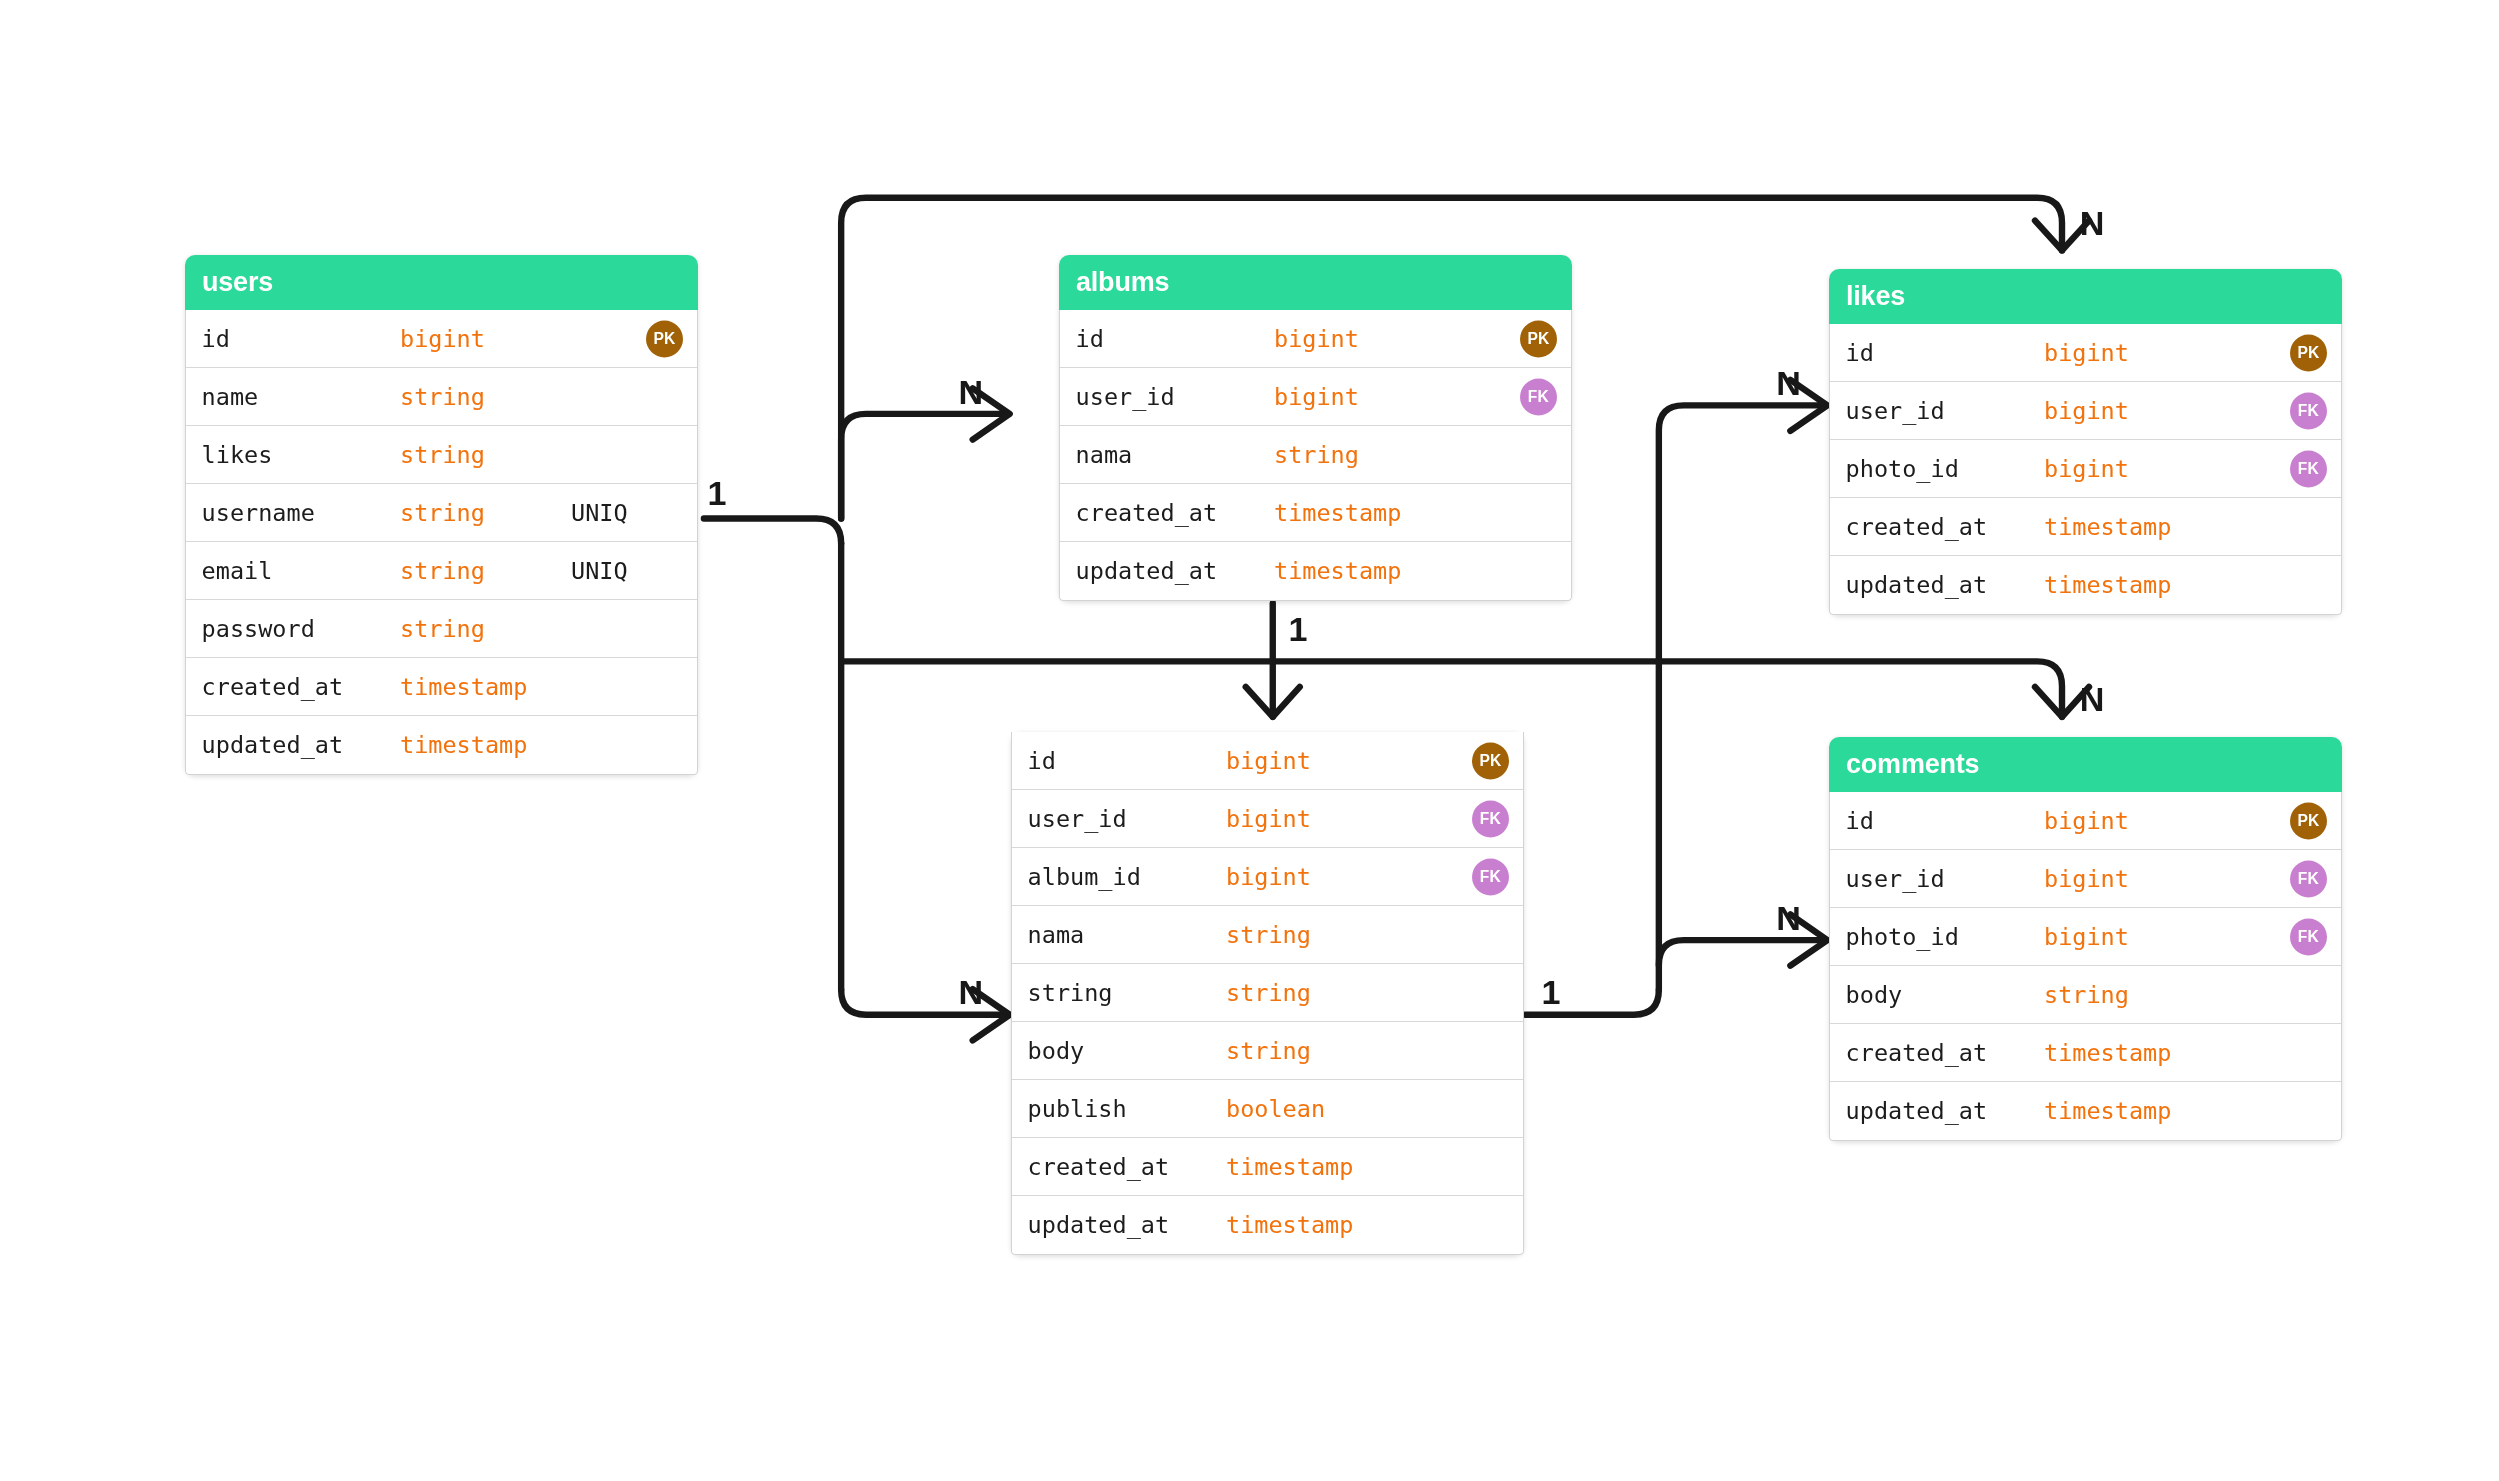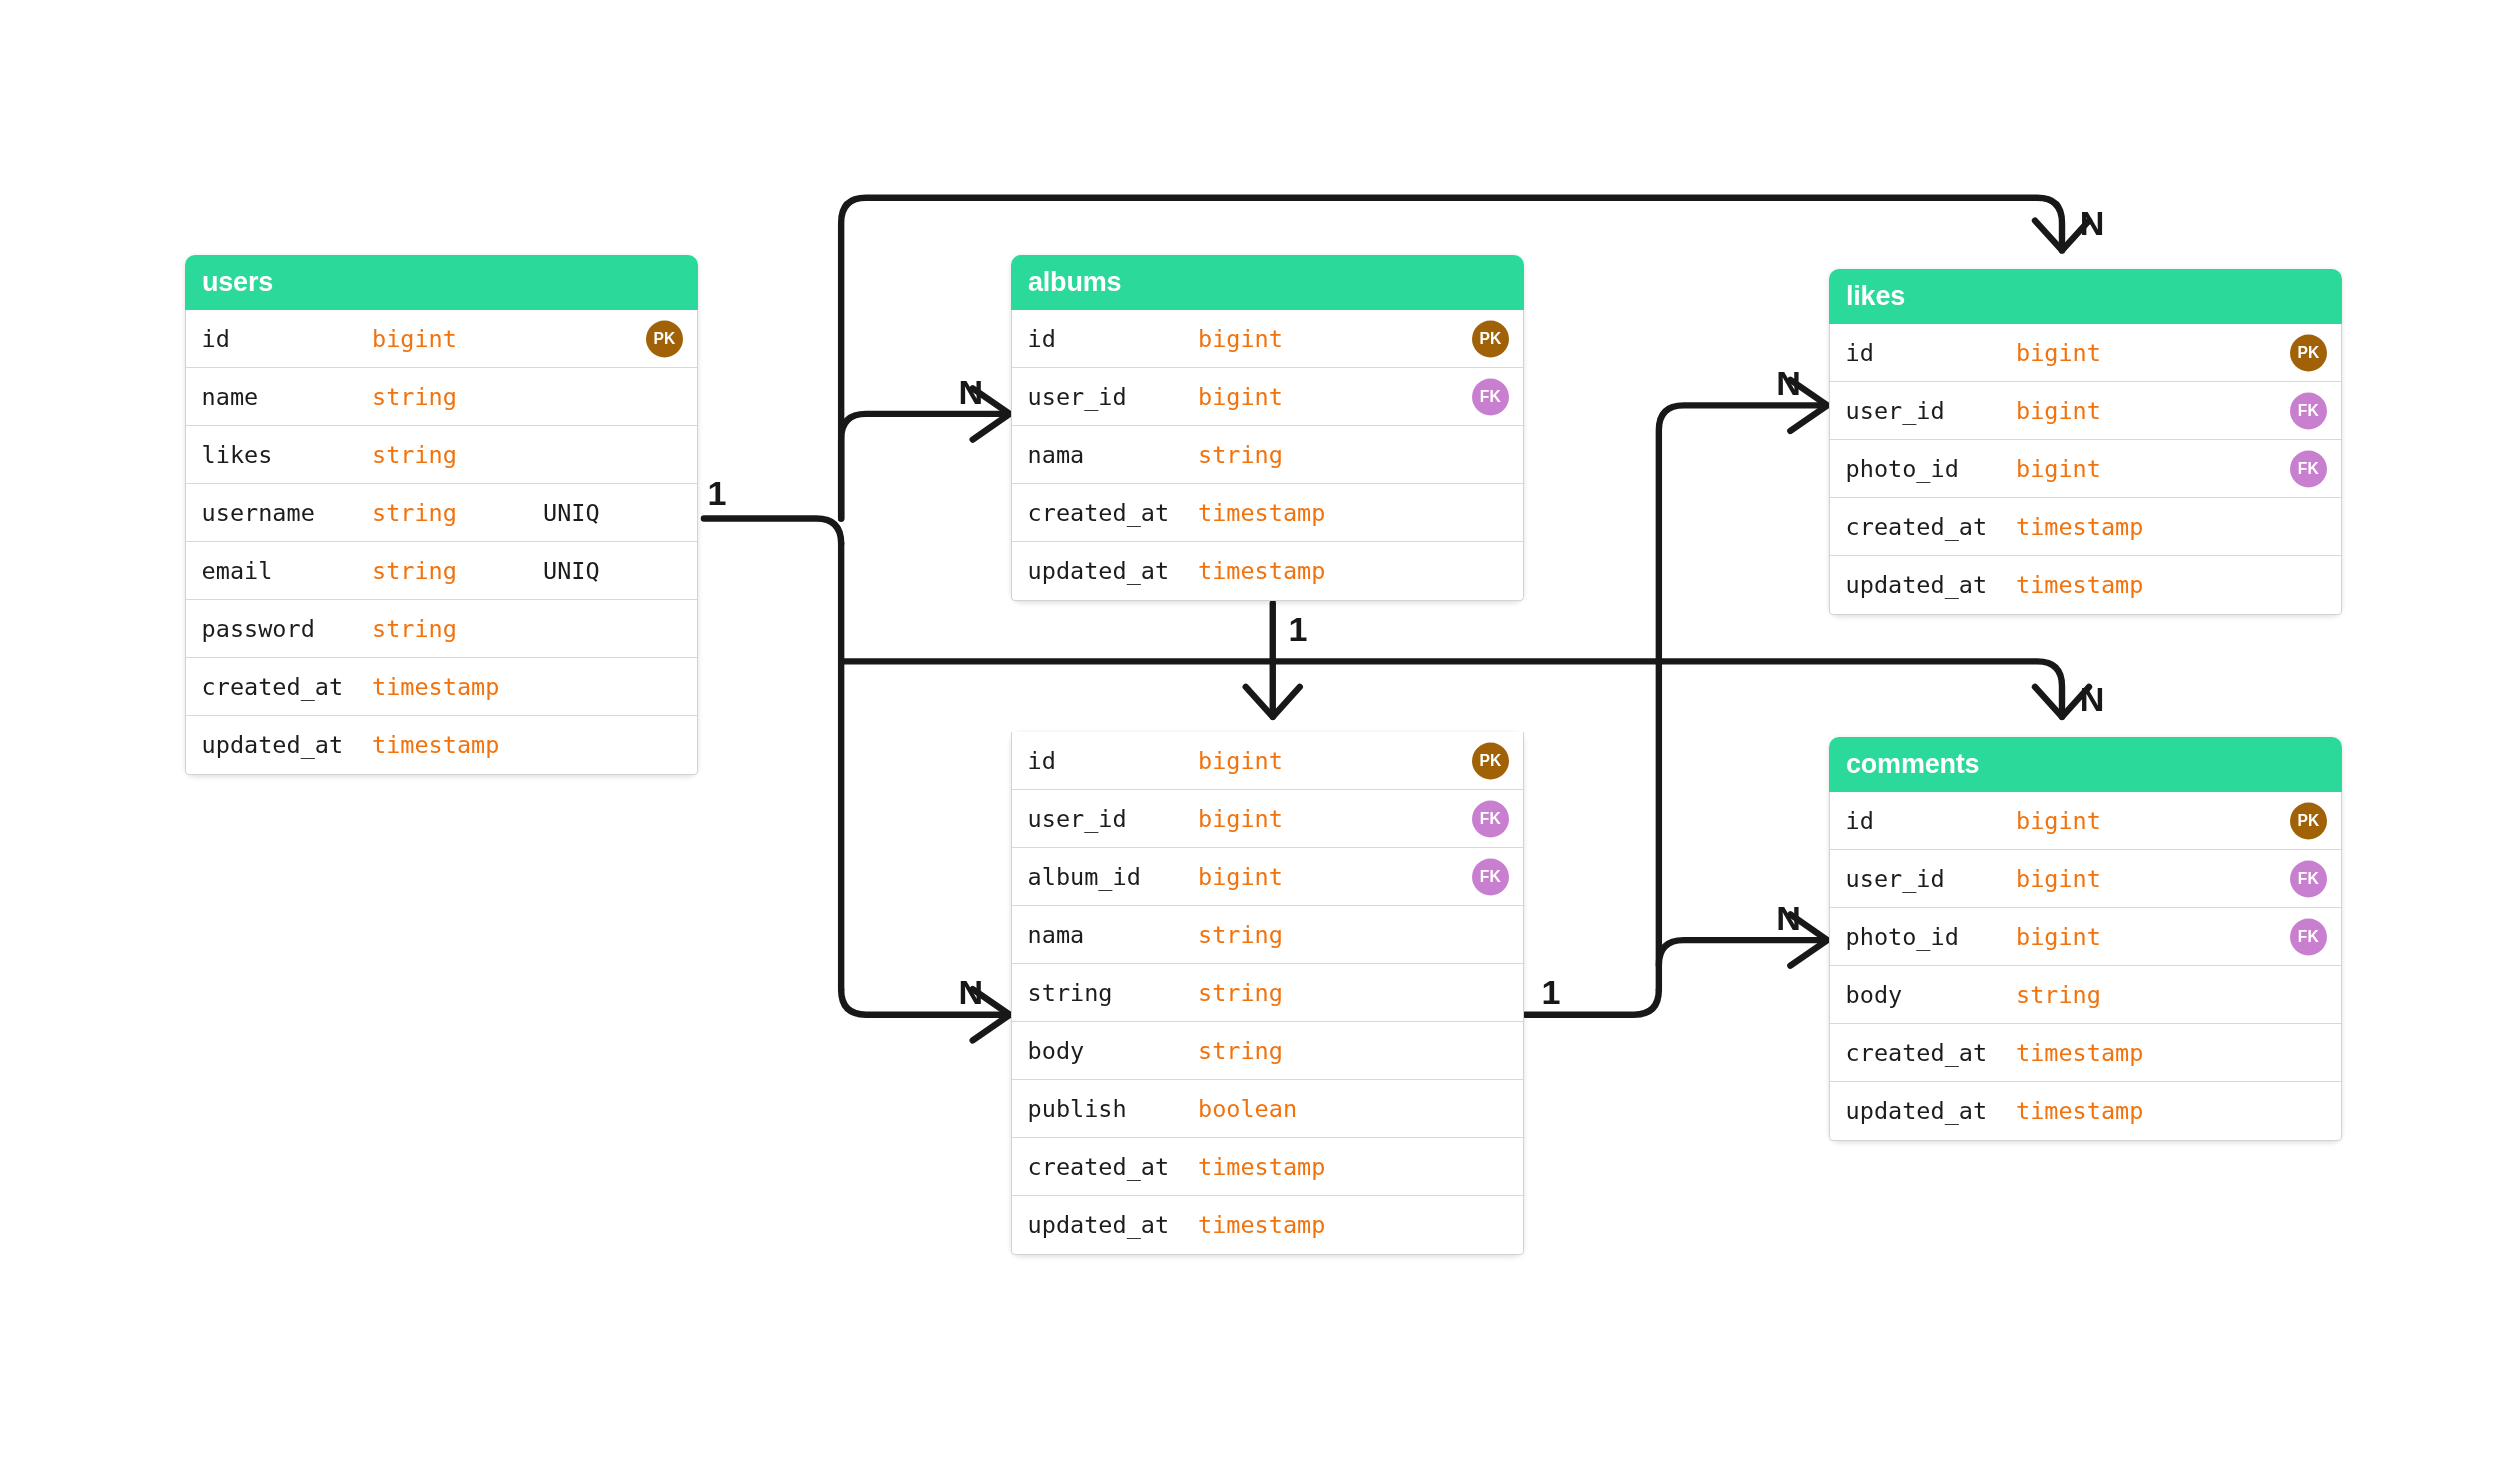--- a/index.html
+++ b/index.html
@@ -94,20 +94,21 @@
     font-size: 23.5px;
     color: #1c1c1c;
     white-space: nowrap;
   }
   .fld-type {
     width: 171px;
     font-family: "DejaVu Sans Mono", monospace;
     font-size: 23.5px;
     color: #f2720c;
     white-space: nowrap;
+    margin-left: 28px;
   }
   .fld-uniq {
     font-family: "DejaVu Sans Mono", monospace;
     font-size: 23.5px;
     color: #1c1c1c;
     white-space: nowrap;
   }
   .fld-badge {
     position: absolute;
     right: 14.2px;
@@ -216,21 +217,21 @@
         <span class="fld-uniq"></span>
       </div>
       <div class="fld-row">
         <span class="fld-name">updated_at</span>
         <span class="fld-type">timestamp</span>
         <span class="fld-uniq"></span>
       </div>
     </div>
   </div>
 
-  <div class="table-card" style="left:1011px; top:255px;">
+  <div class="table-card" style="left:1059px; top:255px;">
     <div class="tbl-header">
       <span class="tbl-title">albums</span>
     </div>
     <div class="tbl-body">
       <div class="fld-row">
         <span class="fld-name">id</span>
         <span class="fld-type">bigint</span>
         <span class="fld-badge badge-pk">PK</span>
       </div>
       <div class="fld-row">

